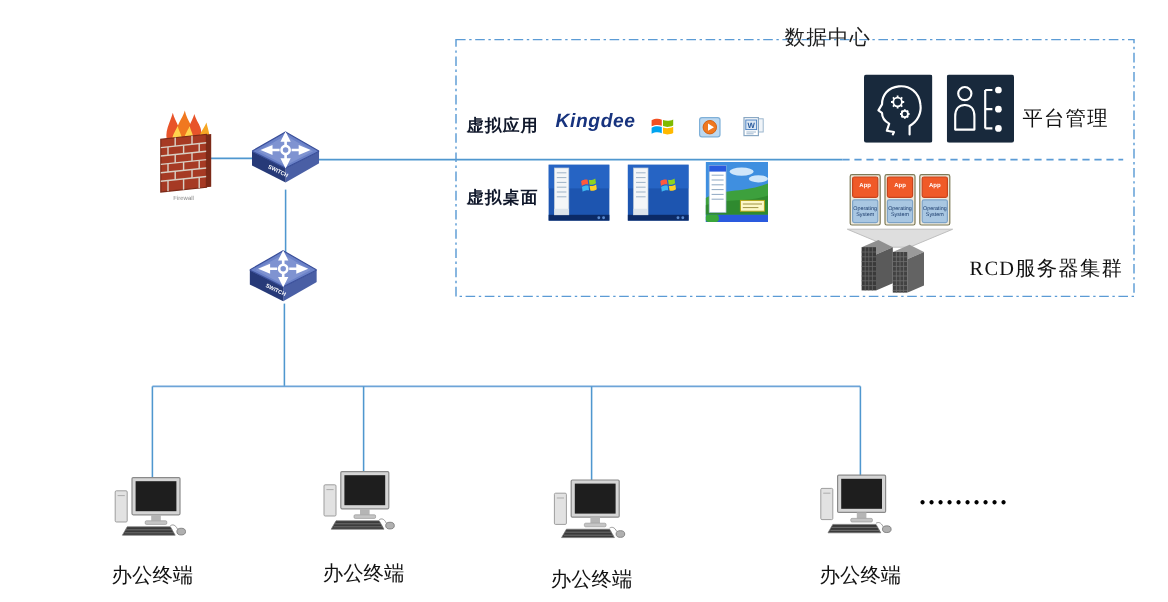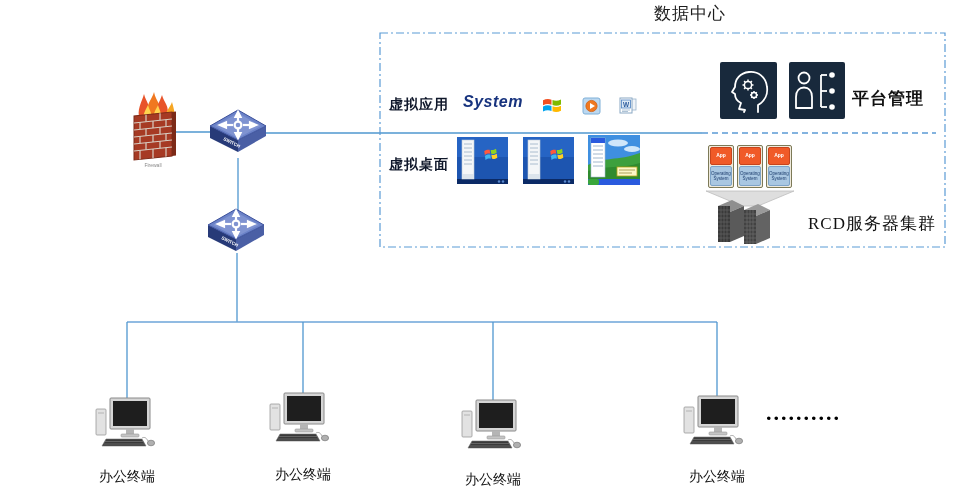--- a/index.html
+++ b/index.html
@@ -4,36 +4,36 @@
 <style>
   html,body{margin:0;padding:0;background:#fff;}
   #canvas{
     position:relative;width:973px;height:502px;background:#ffffff;overflow:hidden;
     font-family:"Liberation Sans",sans-serif;
   }
   .abs{position:absolute;}
   svg{display:block;}
   #wires{position:absolute;left:0;top:0;z-index:1;}
   .node{z-index:3;}
-  .dc-title{left:620px;top:2px;width:140px;text-align:center;font-size:17px;color:#1c1c1c;
+  .dc-title{left:620px;top:20px;width:140px;text-align:center;font-size:17px;color:#1c1c1c;
     font-family:"Liberation Serif",serif;letter-spacing:1px;z-index:3;}
   .row-label{font-weight:bold;font-size:14px;color:#0f172a;z-index:4;letter-spacing:1px;}
   .kingdee{left:463px;top:93px;font-size:16px;font-weight:800;font-style:italic;
     color:#17337e;letter-spacing:.5px;z-index:4;}
   .cjk-serif{font-family:"Liberation Serif",serif;color:#111;}
-  .pm-label{left:852px;top:87px;font-size:17px;z-index:4;letter-spacing:1px;font-weight:bold;}
+  .pm-label{left:852px;top:87px;font-size:17px;z-index:4;letter-spacing:1px;}
   .rcd-label{left:808px;top:188px;font-size:17px;z-index:4;letter-spacing:1px;margin-top:24px;}
   .card{width:26px;height:43px;border:1px solid #7d7a58;background:#efeadc;border-radius:2px;
     padding:1px;box-sizing:border-box;z-index:4;}
   .card .top{height:16px;background:#f05a28;border:1px solid #c8441c;border-radius:2px;
     color:#fff;font-size:5px;font-weight:bold;text-align:center;line-height:14px;overflow:hidden;}
   .card .bot{margin-top:1px;height:20px;background:#a9c7e2;border:1px solid #7da3c8;border-radius:2px;
     color:#1a3a6b;font-size:4.5px;text-align:center;line-height:5px;padding-top:4px;
     box-sizing:border-box;overflow:hidden;}
-  .term-label{width:130px;text-align:center;font-size:14px;z-index:3;}
+  .term-label{width:130px;text-align:center;font-size:17px;z-index:3;}
   .dots{font-size:22px;font-weight:bold;color:#000;letter-spacing:2px;z-index:3;
     font-family:"Liberation Serif",serif;}
 </style>
 </head>
 <body>
 
 <div id="canvas">
 
   <svg id="wires" width="973" height="502">
 
@@ -138,21 +138,21 @@
         <line x1="33" y1="17" x2="41" y2="17"></line>
           <polygon points="46,17 40,14.5 40,19.5"></polygon>
       </g>
       <text x="13" y="32" font-size="4.6" fill="#ffffff" transform="rotate(26 13 32)" font-weight="bold">SWITCH</text>
     </svg>
   </div>
 
   <div class="abs dc-title">数据中心</div>
 
   <div class="abs row-label" style="left:389px;top:96px;">虚拟应用</div>
-  <div class="abs kingdee">System</div>
+  <div class="abs kingdee">Kingdee</div>
 
   <div class="abs node" style="left:542px;top:95px;">
     <svg width="20" height="20" viewBox="0 0 20 20">
       <path d="M1,5.2 C4,3.7 7,3.7 9.5,4.7 L9.5,9.8 C7,8.8 4,8.8 1,10.3 Z" fill="#f25022"></path>
       <path d="M10.5,5 C13,6 16,6 19,4.5 L19,9.6 C16,11.1 13,11.1 10.5,10.1 Z" fill="#7fba00"></path>
       <path d="M1,11.4 C4,9.9 7,9.9 9.5,10.9 L9.5,16 C7,15 4,15 1,16.5 Z" fill="#00a4ef"></path>
       <path d="M10.5,11.2 C13,12.2 16,12.2 19,10.7 L19,15.8 C16,17.3 13,17.3 10.5,16.3 Z" fill="#ffb900"></path>
     </svg>
   </div>
 

